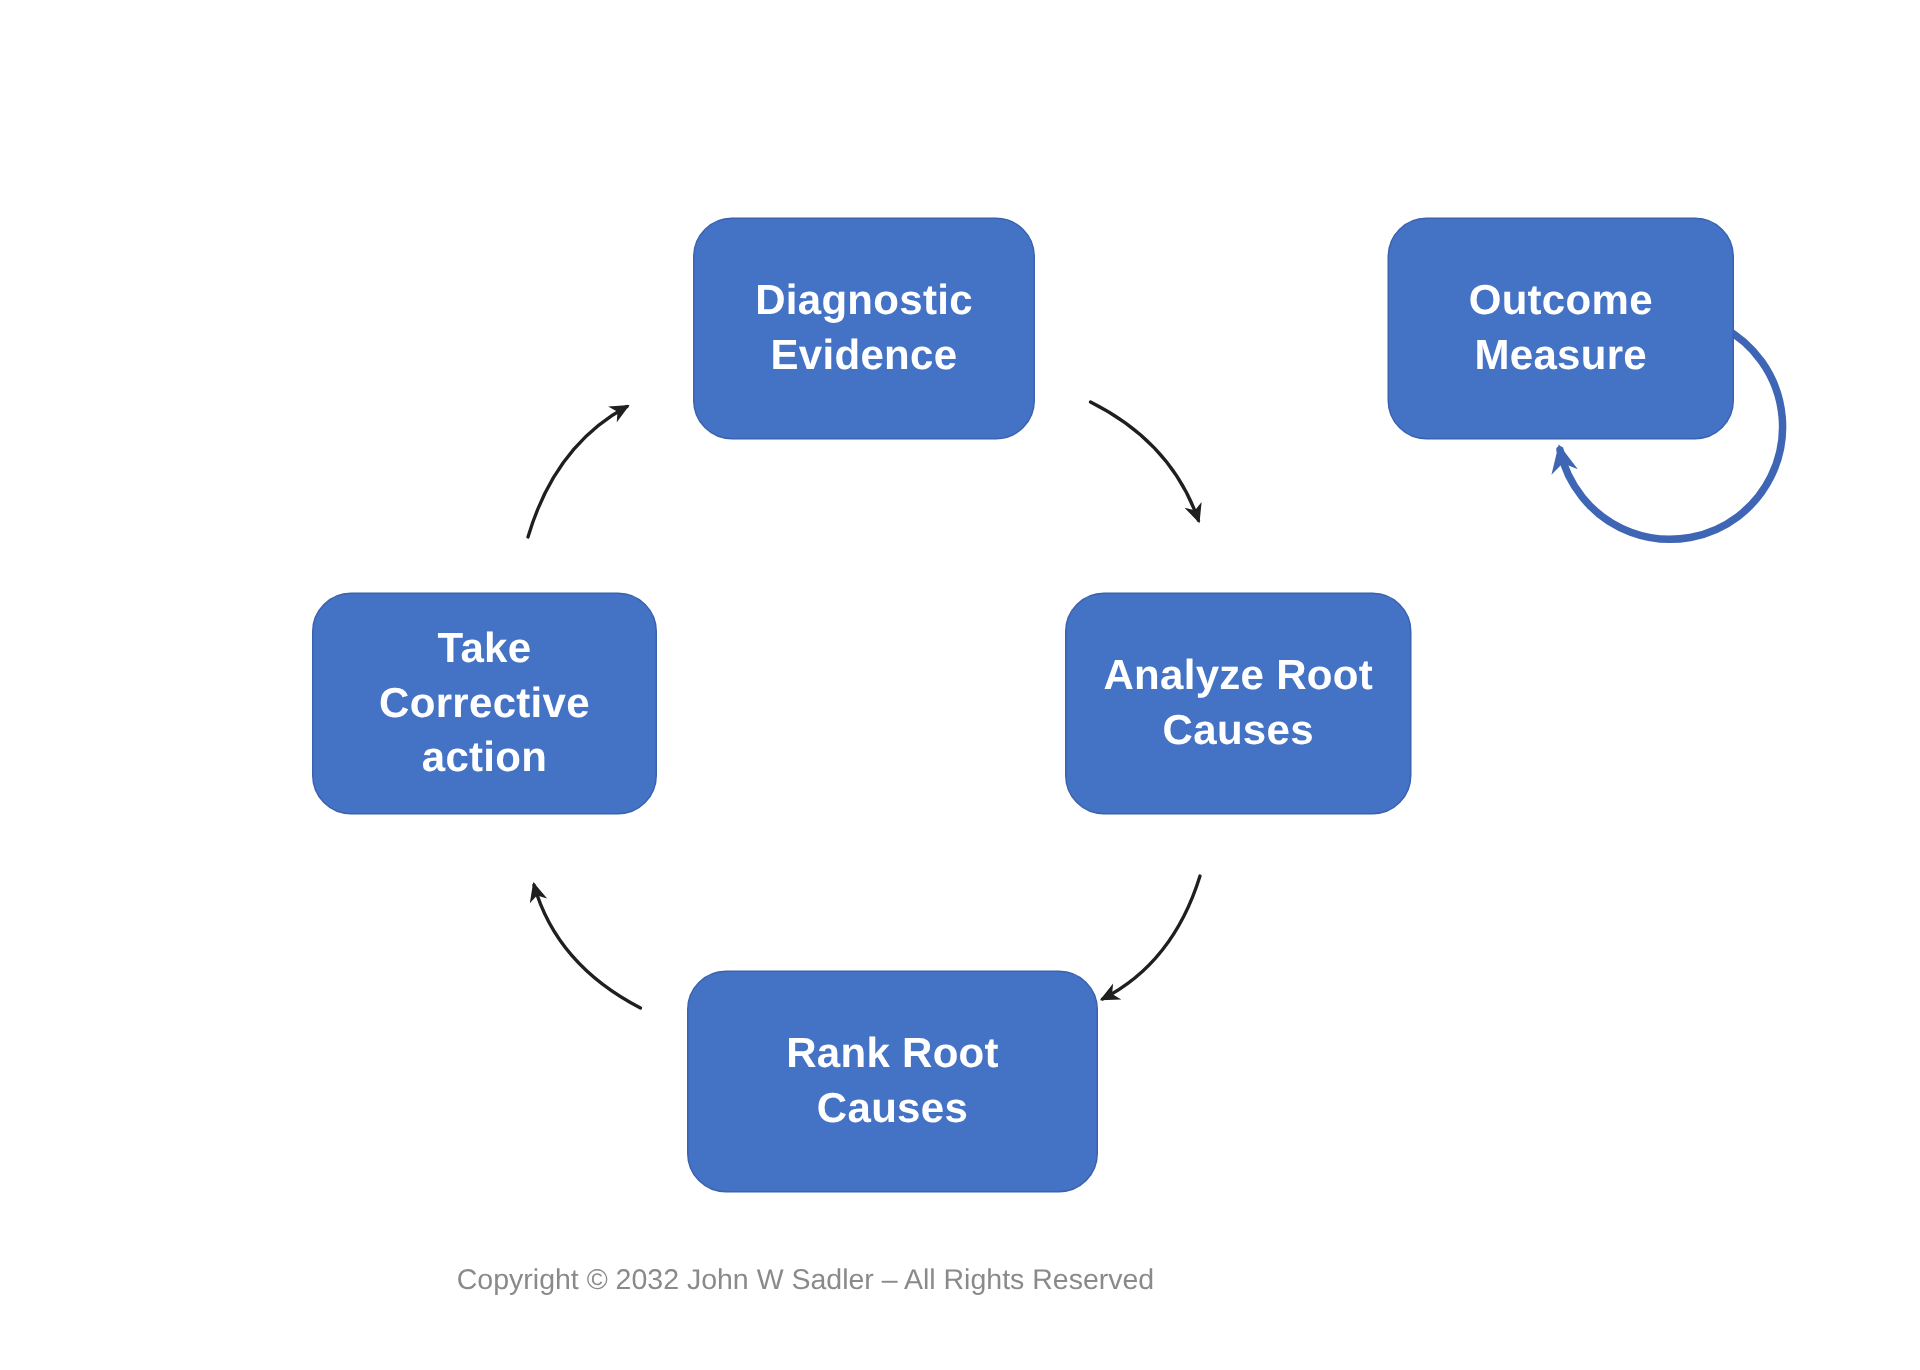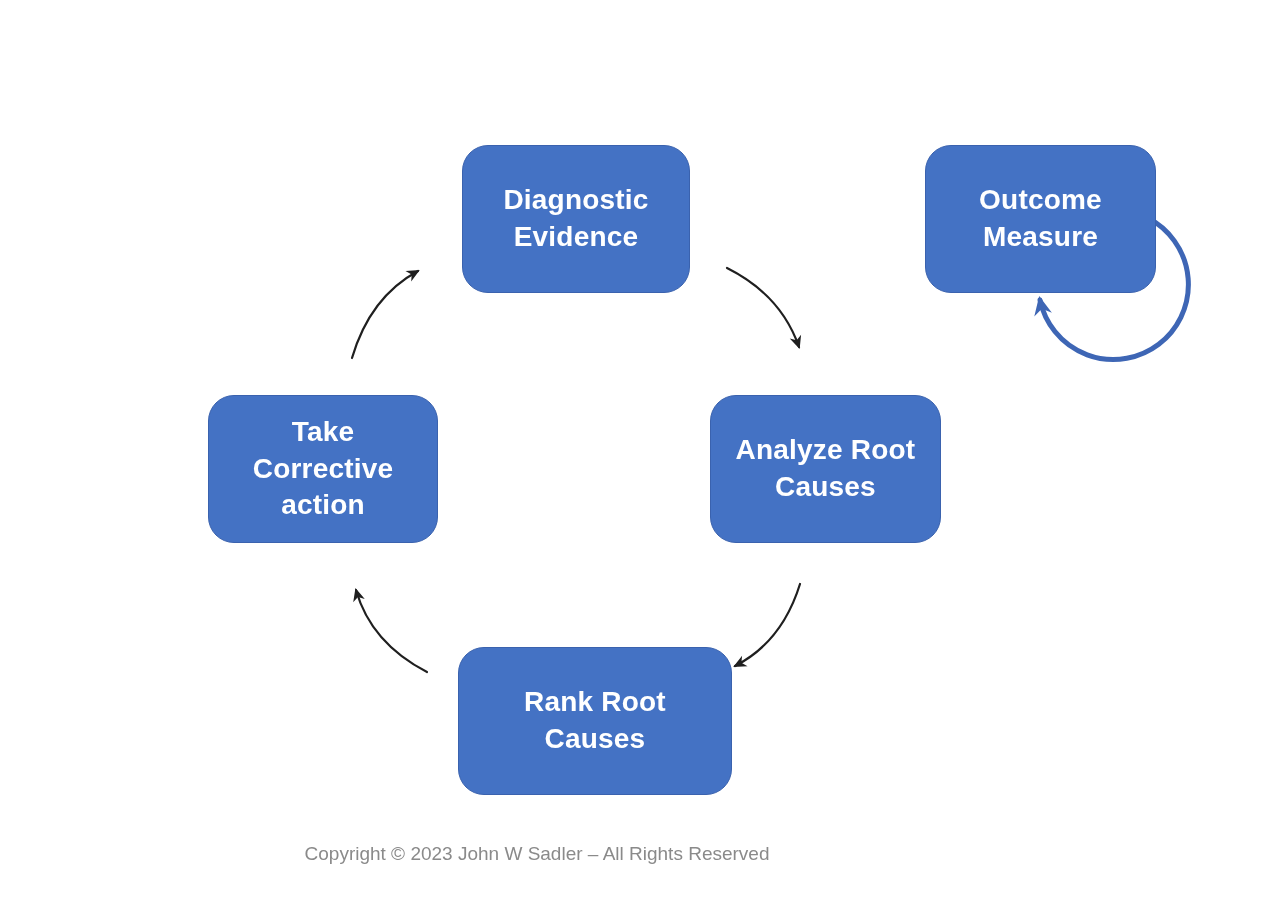--- a/index.html
+++ b/index.html
@@ -93,15 +93,15 @@
 
   <div class="node node-outcome">Outcome
 Measure</div>
 
   <div class="node node-analyze">Analyze Root
 Causes</div>
 
   <div class="node node-rank">Rank Root
 Causes</div>
 
-  <div class="copyright">Copyright © 2023 John W Sadler – All Rights Reserved</div>
+  <div class="copyright">Copyright © 2032 John W Sadler – All Rights Reserved</div>
 
 </div>
 
 </body></html>

